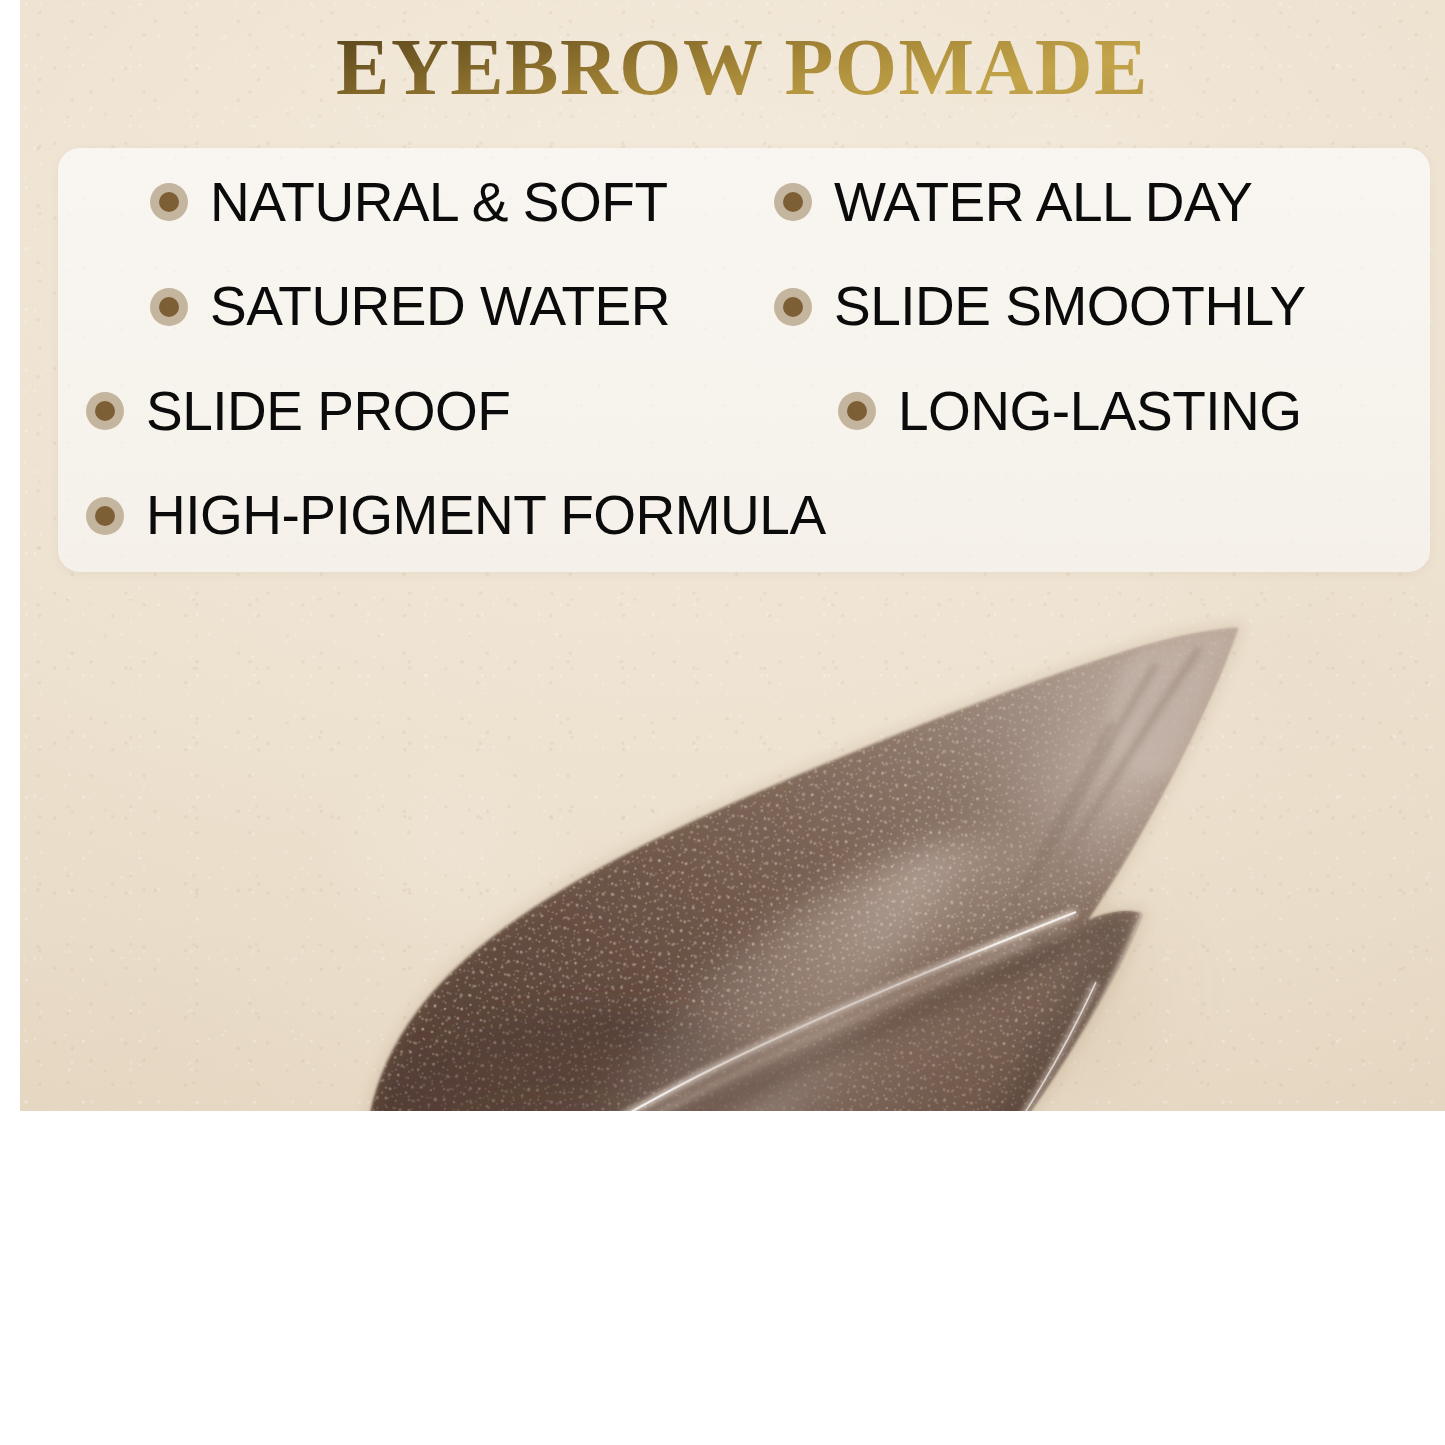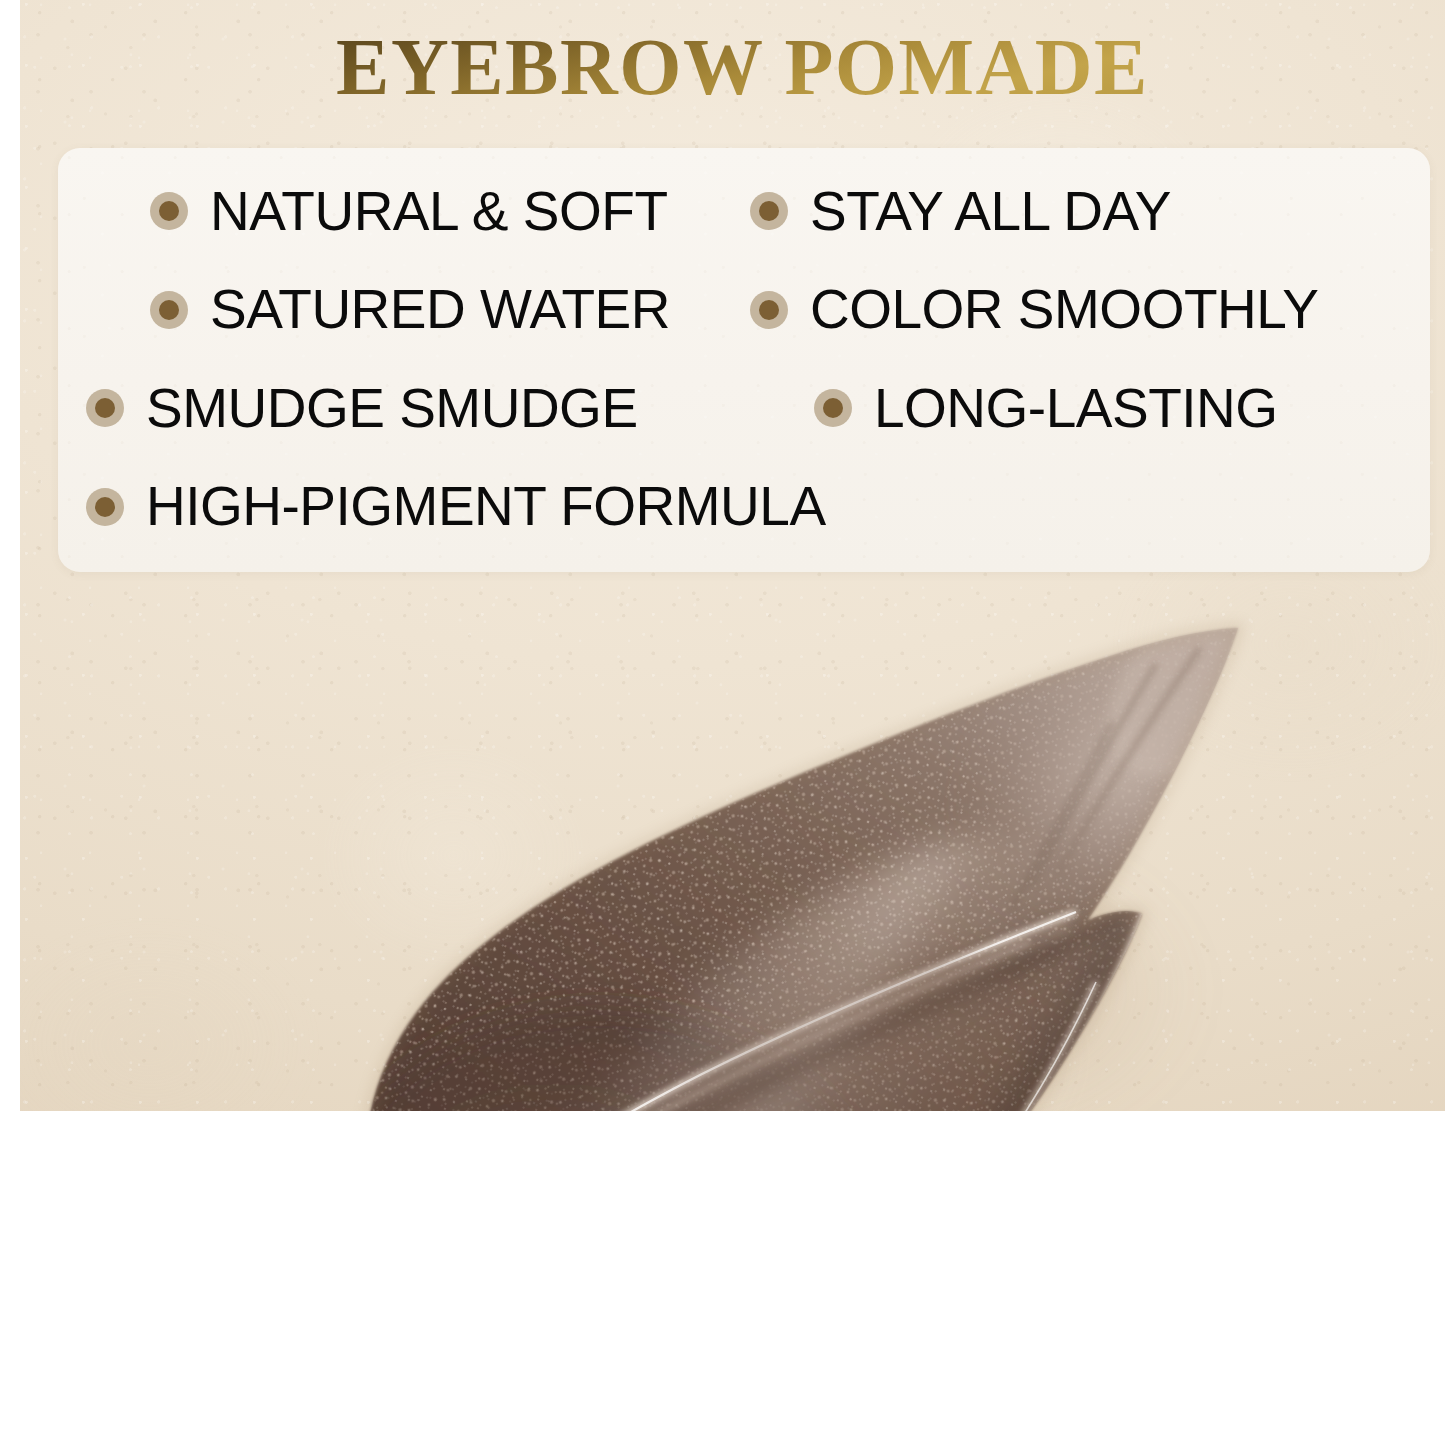--- a/index.html
+++ b/index.html
@@ -113,20 +113,21 @@
   }
 
   .feature-grid {
     position: absolute;
     inset: 0;
     display: grid;
     grid-template-columns: 664px 1fr;
     grid-template-rows: repeat(4, 1fr);
     padding: 14px 0 16px 0;
     box-sizing: border-box;
+    gap: 24px;
   }
 
   .feature {
     display: flex;
     align-items: center;
     gap: 22px;
     padding-left: 92px;
     box-sizing: border-box;
   }
   .feature.col-right {
@@ -193,35 +194,35 @@
     <div class="card-grain"></div>
 
     <div class="feature-grid">
 
       <div class="feature col-left">
         <span class="bullet"></span>
         <span class="feature-label">NATURAL &amp; SOFT</span>
       </div>
       <div class="feature col-right">
         <span class="bullet"></span>
-        <span class="feature-label">STAY ALL DAY</span>
+        <span class="feature-label">WATER ALL DAY</span>
       </div>
 
       <div class="feature col-left">
         <span class="bullet"></span>
         <span class="feature-label">SATURED WATER</span>
       </div>
       <div class="feature col-right">
         <span class="bullet"></span>
-        <span class="feature-label">COLOR SMOOTHLY</span>
+        <span class="feature-label">SLIDE SMOOTHLY</span>
       </div>
 
       <div class="feature col-right">
         <span class="bullet"></span>
-        <span class="feature-label">SMUDGE SMUDGE</span>
+        <span class="feature-label">SLIDE PROOF</span>
       </div>
 
       <div class="feature col-left">
         <span class="bullet"></span>
         <span class="feature-label">LONG-LASTING</span>
       </div>
       <div class="feature col-right">
         <span class="bullet"></span>
         <span class="feature-label">HIGH-PIGMENT FORMULA</span>
       </div>

